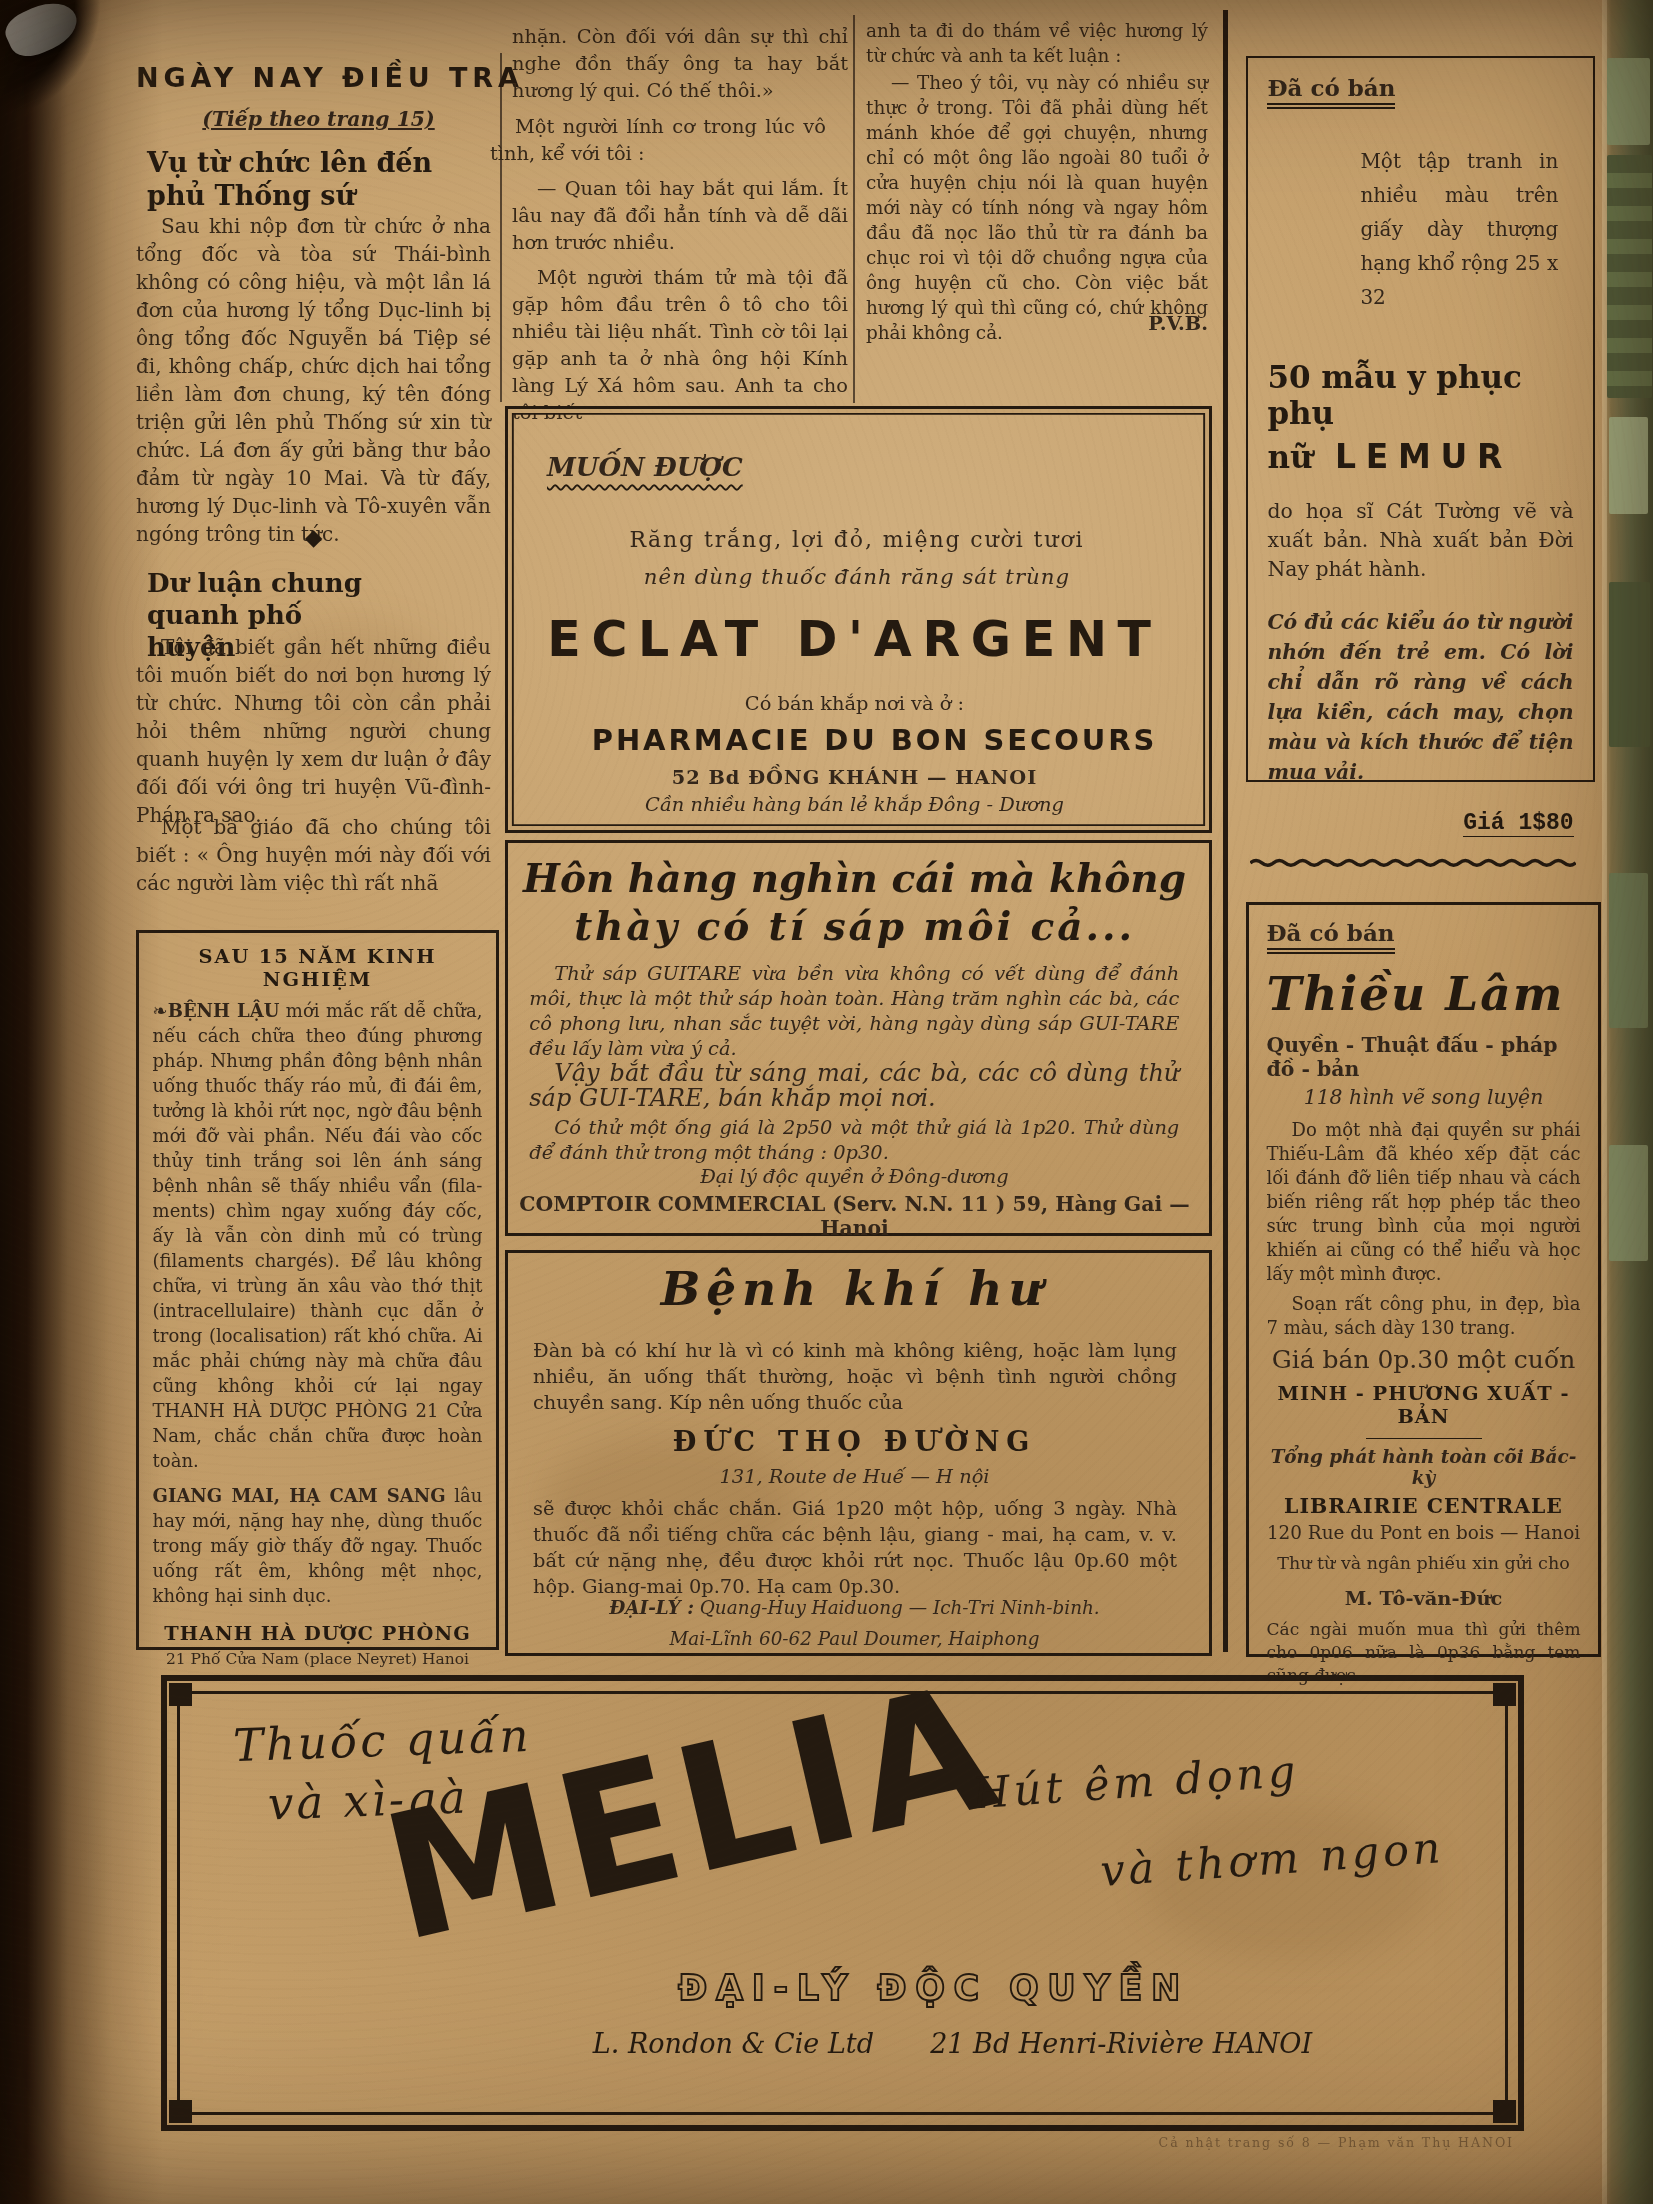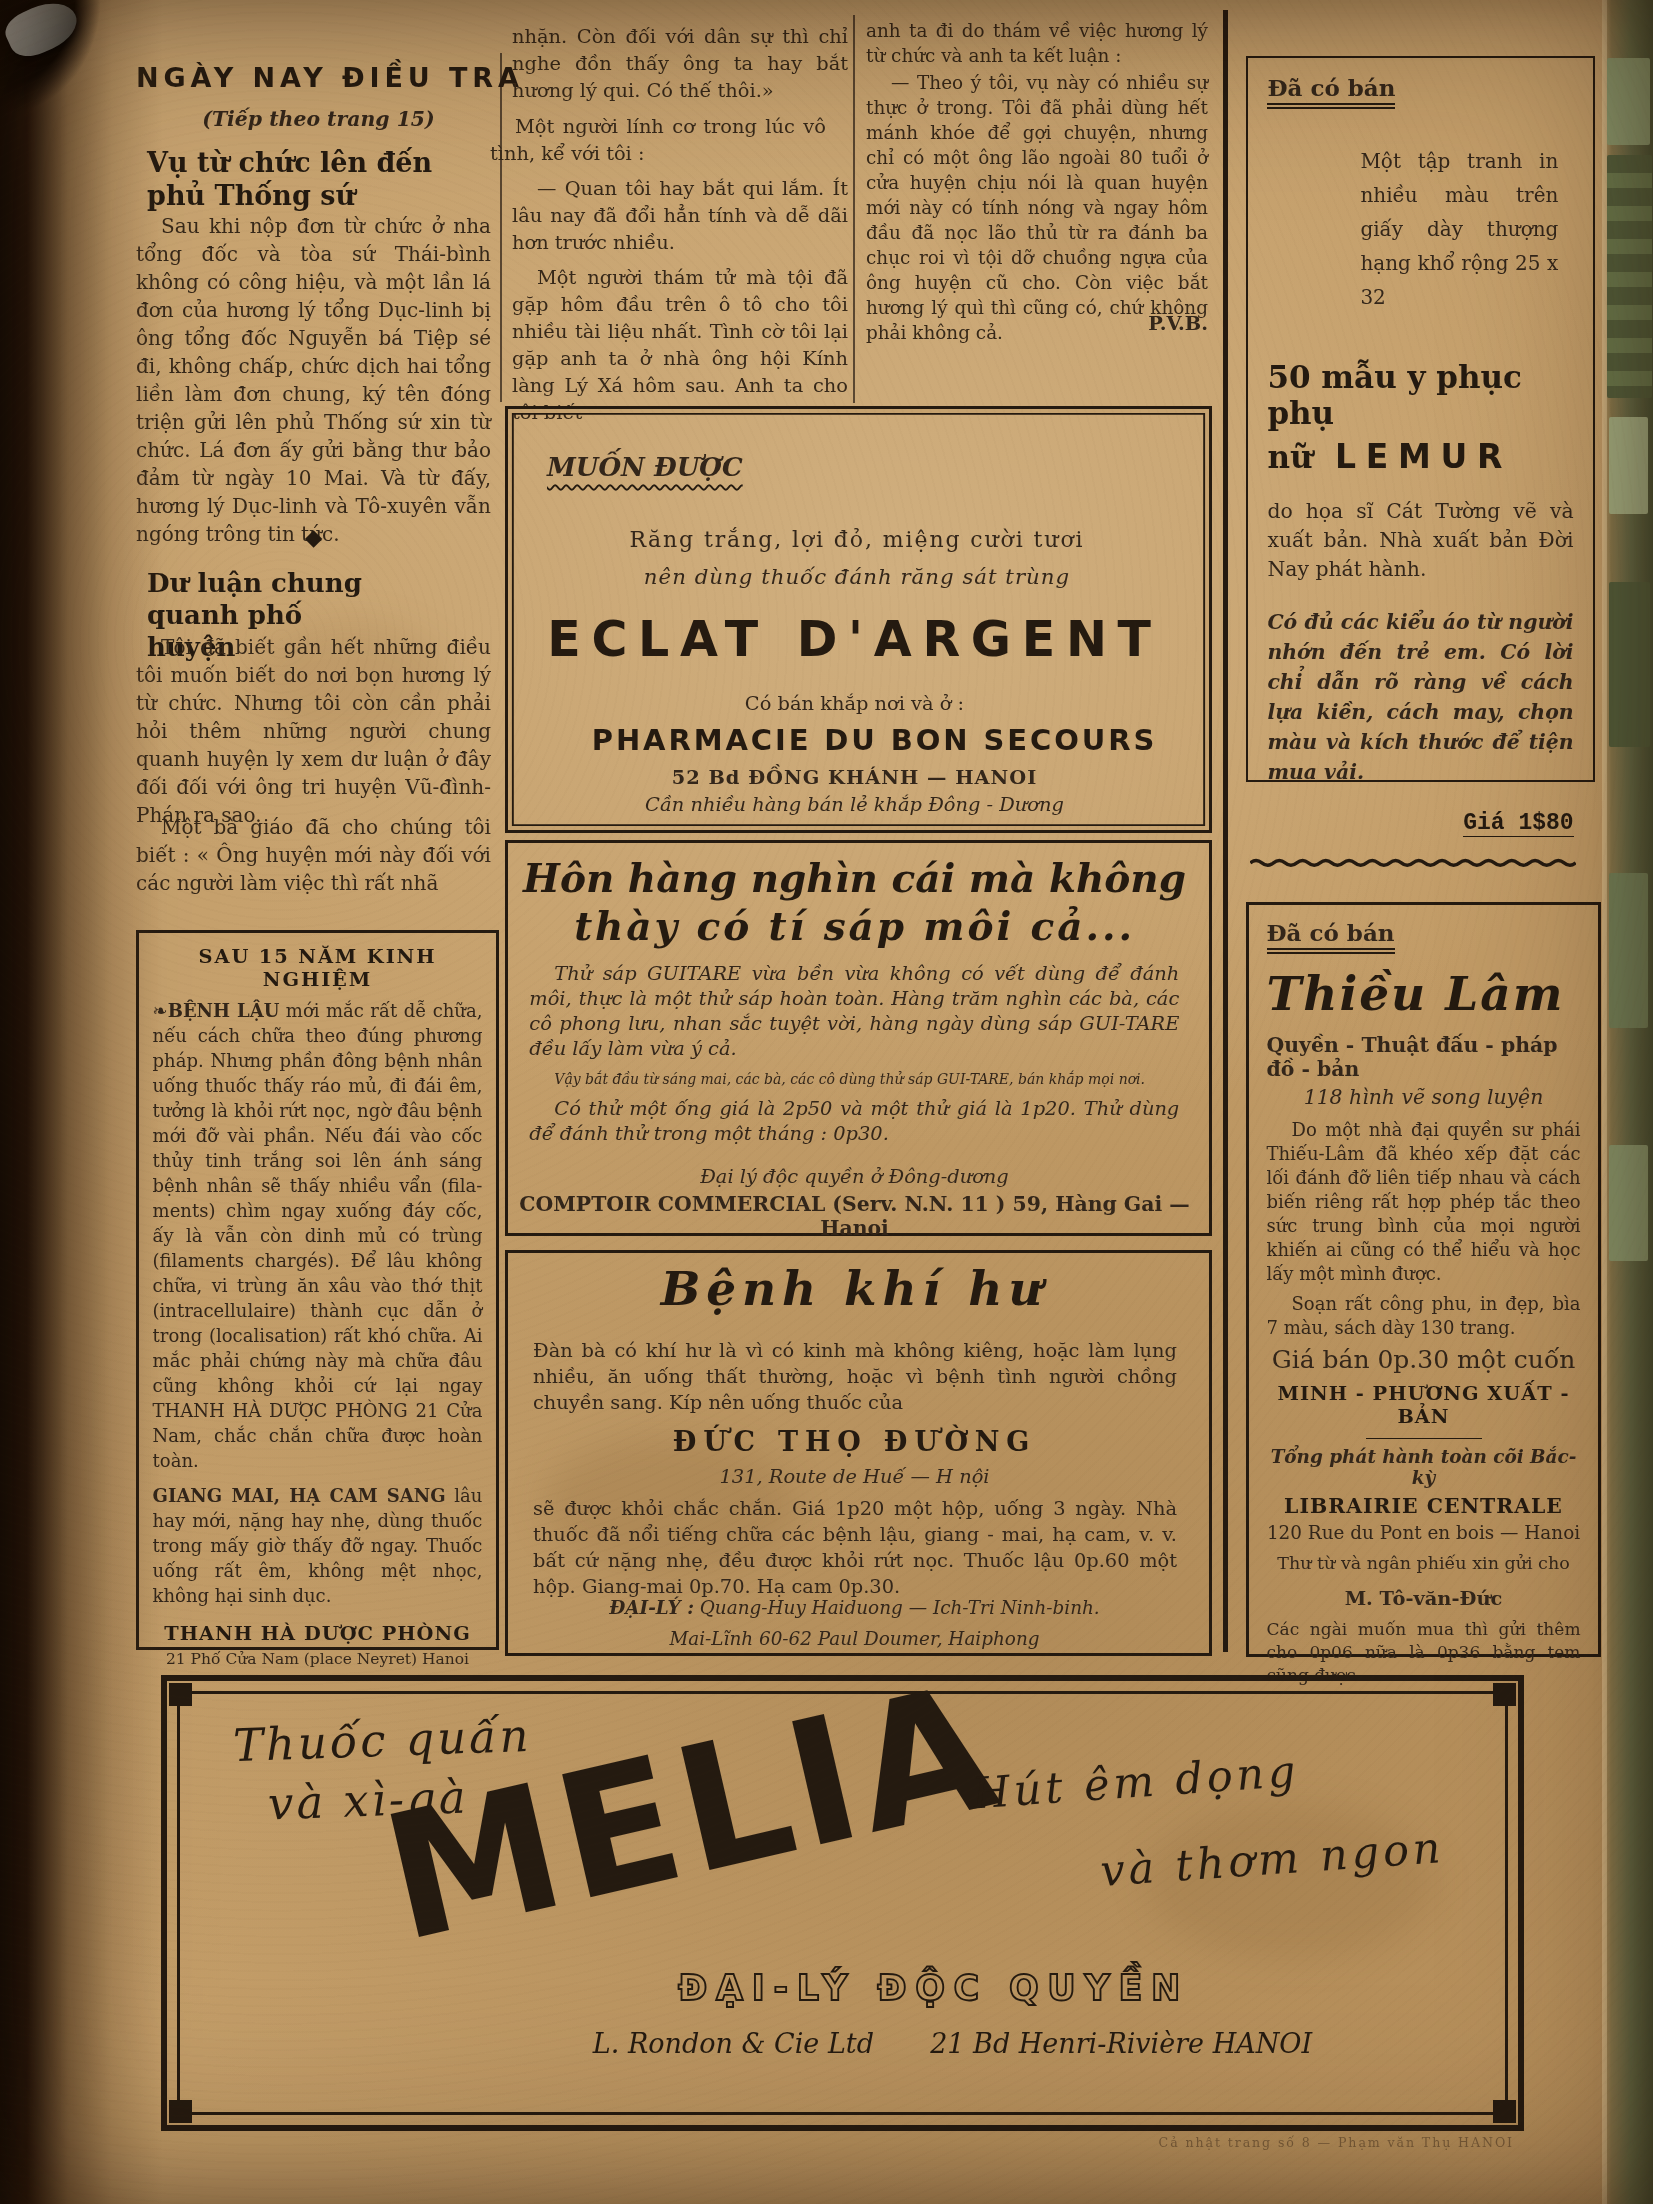--- a/index.html
+++ b/index.html
@@ -59,21 +59,21 @@
   <div class="stain" style="left:543px;top:1436px;width:252px;height:136px;background:rgba(120,82,40,.16);"></div>
   <div class="stain" style="left:252px;top:621px;width:194px;height:116px;background:rgba(120,82,40,.13);"></div>
   <div class="stain" style="left:951px;top:146px;width:213px;height:126px;background:rgba(130,92,48,.12);"></div>
   <div class="stain" style="left:1145px;top:1805px;width:291px;height:155px;background:rgba(110,75,36,.14);"></div>
 
   <div class="rule-v" style="left:500px;top:53px;height:349px;"></div>
   <div class="rule-v" style="left:853px;top:14.6px;height:388px;"></div>
   <div class="rule-v heavy" style="left:1223px;top:9.7px;height:1642px;"></div>
 
   <div class="abs sans bold" style="left:136px;top:62px;width:365px;font-size:27px;letter-spacing:4.9px;text-align:center;color:var(--ink2);white-space:nowrap;">NGÀY NAY ĐIỀU TRA</div>
-  <div class="abs ital bold ctr" style="left:136px;top:107px;width:365px;font-size:20.4px;">(Tiếp theo trang 15)</div>
+  <div class="abs ital bold ctr" style="left:136px;top:107px;width:365px;font-size:20.4px;text-decoration:underline;">(Tiếp theo trang 15)</div>
 
   <div class="abs bold" style="left:147px;top:146px;width:301px;font-size:27px;line-height:33px;color:var(--ink2);">Vụ từ chức lên đến phủ Thống sứ</div>
   <p class="abs just indent body-txt" style="left:136px;top:212px;width:355px;font-size:20px;line-height:28px;">Sau khi nộp đơn từ chức ở nha tổng đốc và tòa sứ Thái-bình không có công hiệu, và một lần lá đơn của hương lý tổng Dục-linh bị ông tổng đốc Nguyễn bá Tiệp sé đi, không chấp, chức dịch hai tổng liền làm đơn chung, ký tên đóng triện gửi lên phủ Thống sứ xin từ chức. Lá đơn ấy gửi bằng thư bảo đảm từ ngày 10 Mai. Và từ đấy, hương lý Dục-linh và Tô-xuyên vẫn ngóng trông tin tức.</p>
   <div class="abs ctr" style="left:136px;top:524px;width:355px;font-size:23px;color:var(--ink2);">◆</div>
   <div class="abs bold" style="left:147px;top:567px;width:248px;font-size:26px;line-height:32px;color:var(--ink2);">Dư luận chung quanh phố huyện</div>
   <p class="abs just indent body-txt" style="left:136px;top:633px;width:355px;font-size:20px;line-height:28px;">Tôi đã biết gần hết những điều tôi muốn biết do nơi bọn hương lý từ chức. Nhưng tôi còn cần phải hỏi thêm những người chung quanh huyện ly xem dư luận ở đây đối đối với ông tri huyện Vũ-đình-Phán ra sao.</p>
   <p class="abs just indent body-txt" style="left:136px;top:813px;width:355px;font-size:20px;line-height:28px;">Một bà giáo đã cho chúng tôi biết : « Ông huyện mới này đối với các người làm việc thì rất nhã</p>
 
   <p class="abs just body-txt" style="left:512px;top:23px;width:336px;">nhặn. Còn đối với dân sự thì chỉ nghe đồn thấy ông ta hay bắt hương lý qui. Có thế thôi.»</p>
   <p class="abs just indent body-txt" style="left:490px;top:113px;width:336px;">Một người lính cơ trong lúc vô tình, kể với tôi :</p>
@@ -93,21 +93,21 @@
     <div class="abs ctr sans bold" style="left:0px;top:314px;width:693px;font-size:29px;letter-spacing:2.9px;color:var(--ink2);padding-left:20px;">PHARMACIE DU BON SECOURS</div>
     <div class="abs ctr bold" style="left:0px;top:357px;width:693px;font-size:19.4px;letter-spacing:1px;">52 Bd ĐỒNG KHÁNH — HANOI</div>
     <div class="abs ctr ital" style="left:0px;top:384px;width:693px;font-size:19.4px;">Cần nhiều hàng bán lẻ khắp Đông - Dương</div>
   </div>
 
   <div class="box" style="left:505px;top:840px;width:701px;height:390px;">
     <div class="abs ctr ital bold" style="left:0px;top:11.6px;width:693px;font-size:39px;color:var(--ink2);">Hôn hàng nghìn cái mà không</div>
     <div class="abs ctr ital bold" style="left:0px;top:60px;width:693px;font-size:39px;letter-spacing:2.9px;color:var(--ink2);">thày có tí sáp môi cả...</div>
     <div class="abs" style="left:21.3px;top:118px;width:650px;">
       <p class="just ital indent" style="font-size:19.4px;line-height:25px;">Thử sáp GUITARE vừa bền vừa không có vết dùng để đánh môi, thực là một thử sáp hoàn toàn. Hàng trăm nghìn các bà, các cô phong lưu, nhan sắc tuyệt vời, hàng ngày dùng sáp GUI-TARE đều lấy làm vừa ý cả.</p>
-      <p class="just ital indent" style="font-size:14px;line-height:25px;margin-top:6px;">Vậy bắt đầu từ sáng mai, các bà, các cô dùng thử sáp GUI-TARE, bán khắp mọi nơi.</p>
+      <p class="just ital indent" style="font-size:24px;line-height:25px;margin-top:0;">Vậy bắt đầu từ sáng mai, các bà, các cô dùng thử sáp GUI-TARE, bán khắp mọi nơi.</p>
       <p class="just ital indent" style="font-size:19.4px;line-height:25px;margin-top:3.9px;">Có thử một ống giá là 2p50 và một thử giá là 1p20. Thử dùng để đánh thử trong một tháng : 0p30.</p>
     </div>
     <div class="abs ctr ital" style="left:0px;top:322px;width:693px;font-size:19.4px;">Đại lý độc quyền ở Đông-dương</div>
     <div class="abs ctr bold" style="left:0px;top:349px;width:693px;font-size:20.4px;">COMPTOIR COMMERCIAL (Serv. N.N. 11 ) 59, Hàng Gai — Hanoi</div>
   </div>
 
   <div class="box" style="left:505px;top:1250px;width:701px;height:400px;">
     <div class="abs ctr ital bold" style="left:0px;top:7.8px;width:693px;font-size:47px;letter-spacing:5.8px;color:var(--ink2);">Bệnh khí hư</div>
     <p class="abs just" style="left:25px;top:85px;width:644px;font-size:19.4px;line-height:26px;">Đàn bà có khí hư là vì có kinh mà không kiêng, hoặc làm lụng nhiều, ăn uống thất thường, hoặc vì bệnh tình người chồng chuyền sang. Kíp nên uống thuốc của</p>
     <div class="abs ctr bold" style="left:0px;top:173px;width:693px;font-size:27px;letter-spacing:6.8px;color:var(--ink2);">ĐỨC THỌ ĐƯỜNG</div>

